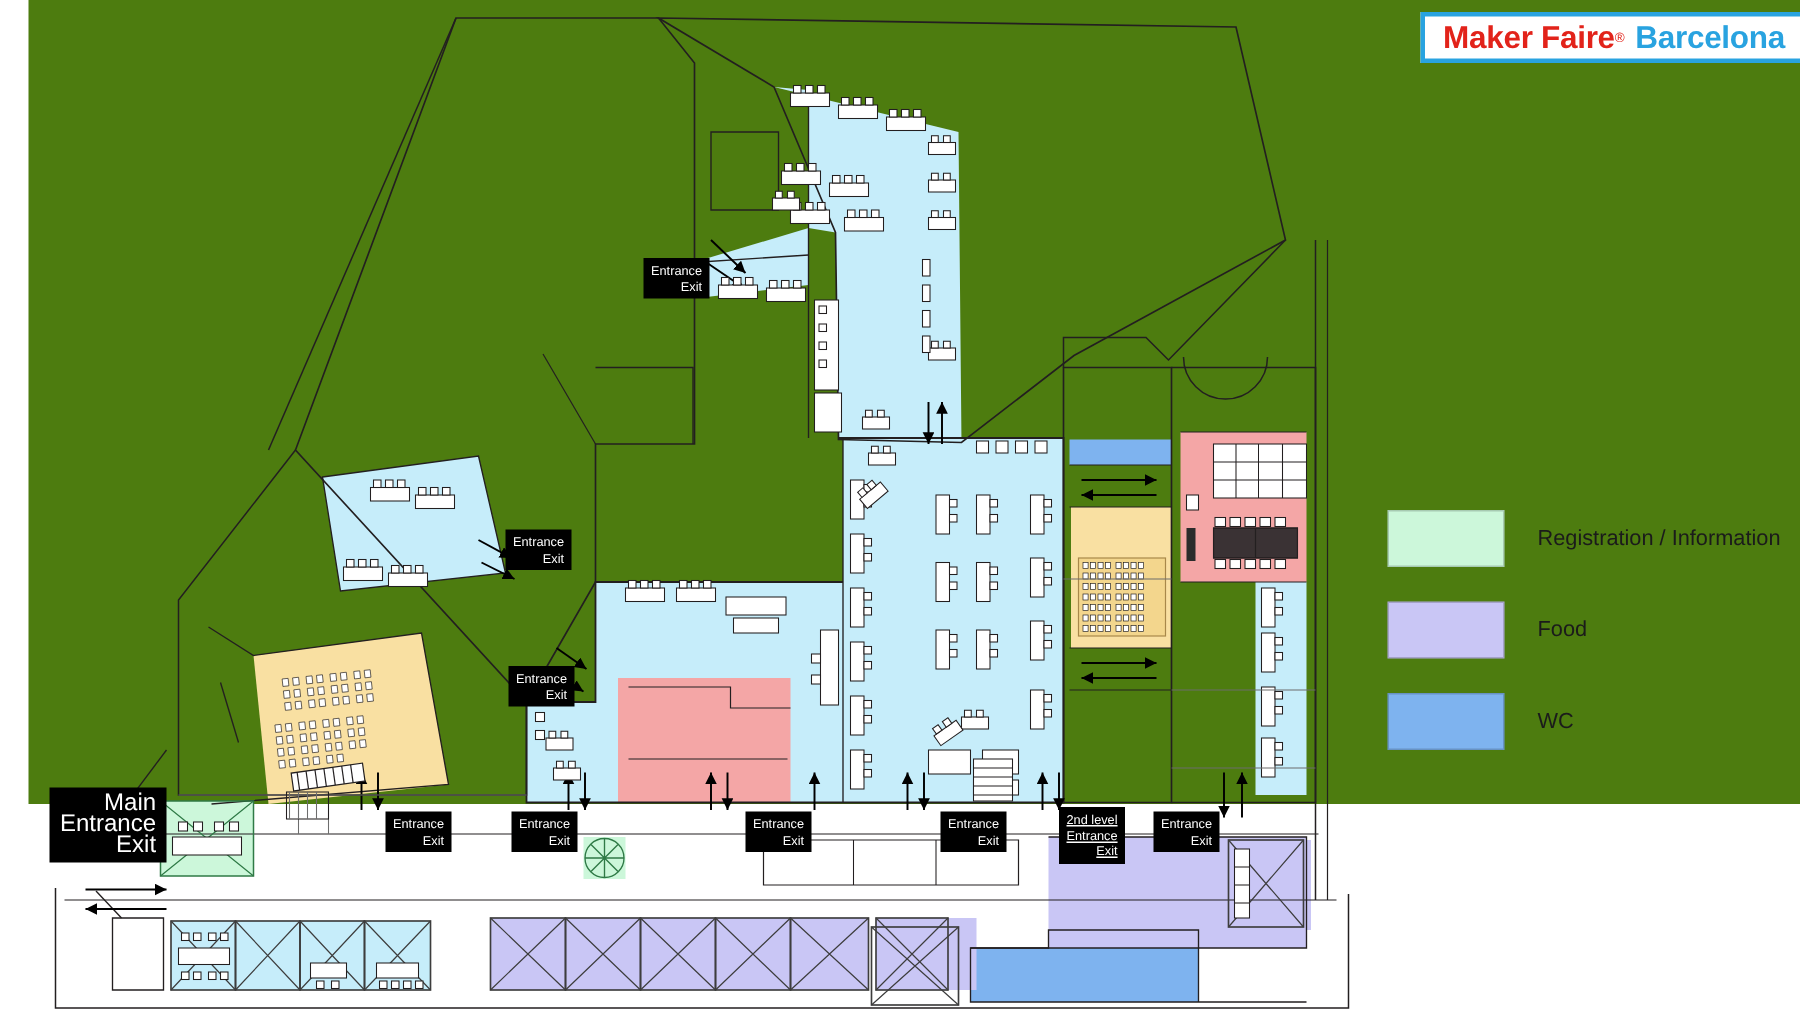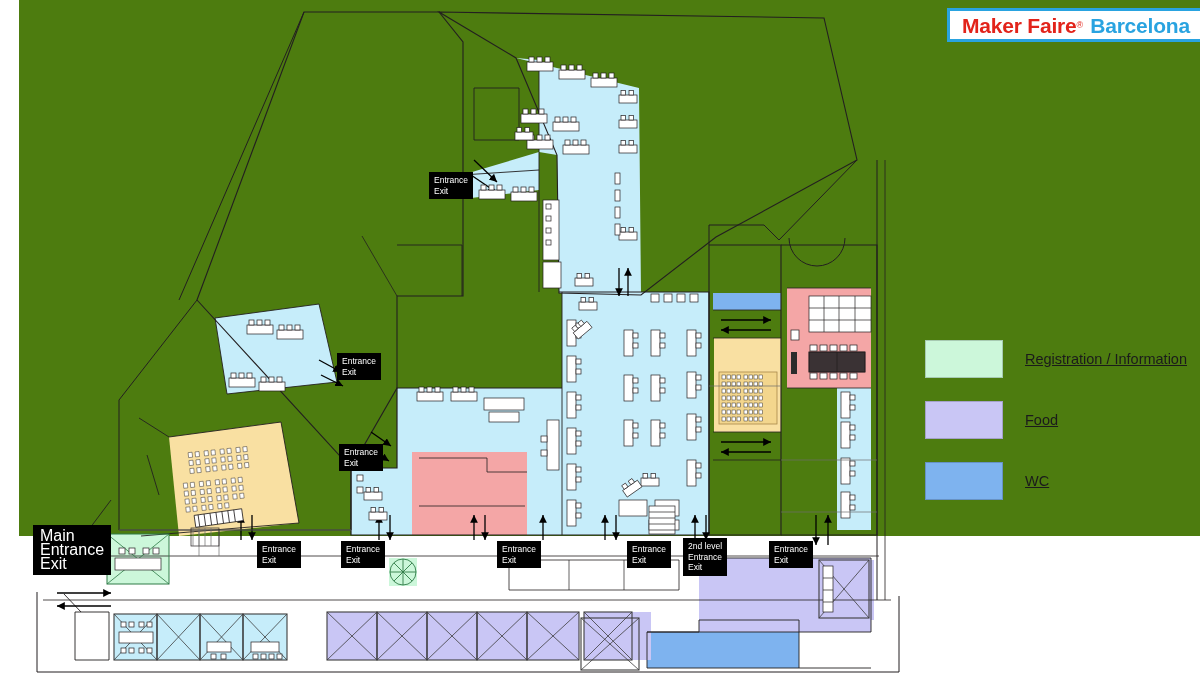--- a/index.html
+++ b/index.html
@@ -14,30 +14,30 @@
   #logo .lg{font-size:21px;font-weight:bold;letter-spacing:-0.2px;line-height:1;}
   #logo .mk{color:#e2231a;}
   #logo .bc{color:#29a3e0;padding-left:7px;}
   #logo .reg{color:#e2231a;font-size:9px;vertical-align:super;}
 
   
   #legend{position:absolute;left:906px;top:328px;width:290px;}
   .legend-row{display:flex;align-items:center;height:61px;}
   .legend-sw{width:78px;height:38px;border:1px solid rgba(0,0,0,.18);
              box-sizing:border-box;flex:0 0 auto;}
-  .legend-lb{margin-left:22px;font-size:14.5px;color:#1b1b1b;white-space:nowrap;text-decoration:underline;}
+  .legend-lb{margin-left:22px;font-size:14.5px;color:#1b1b1b;white-space:nowrap;}
 
   
   #map{position:absolute;left:0;top:0;width:900px;height:684px;}
   #map svg{display:block;}
 
   
   .tag{position:absolute;background:#000;color:#fff;font-size:8.5px;
        line-height:10.5px;padding:3px 5px 3px 5px;white-space:pre-line;
-       font-family:"Liberation Sans",sans-serif;}
+       font-family:"Liberation Sans",sans-serif;text-align:right;}
   .tag.main{font-size:16px;line-height:14px;padding:4px 7px;}
 </style>
 </head>
 <body>
 
 <div id="root">
 
   <div id="logo">
     <span class="lg mk">Maker Faire</span>
       <span class="reg">®</span>
@@ -580,21 +580,21 @@
       <div class="tag" style="left: 320px; top: 444px;">Entrance
 Exit</div>
       <div class="tag" style="left: 238px; top: 541px;">Entrance
 Exit</div>
       <div class="tag" style="left: 322px; top: 541px;">Entrance
 Exit</div>
       <div class="tag" style="left: 478px; top: 541px;">Entrance
 Exit</div>
       <div class="tag" style="left: 608px; top: 541px;">Entrance
 Exit</div>
-      <div class="tag" style="left: 664px; top: 538px;">2nd level
+      <div class="tag" style="left: 687px; top: 538px; text-decoration: underline;">2nd level
 Entrance
 Exit</div>
       <div class="tag" style="left: 750px; top: 541px;">Entrance
 Exit</div>
     </div>
 
   <div id="legend">
       <div class="legend-row">
         <div class="legend-sw" style="background: rgb(204, 247, 218);"></div>
         <div class="legend-lb">Registration / Information</div>

